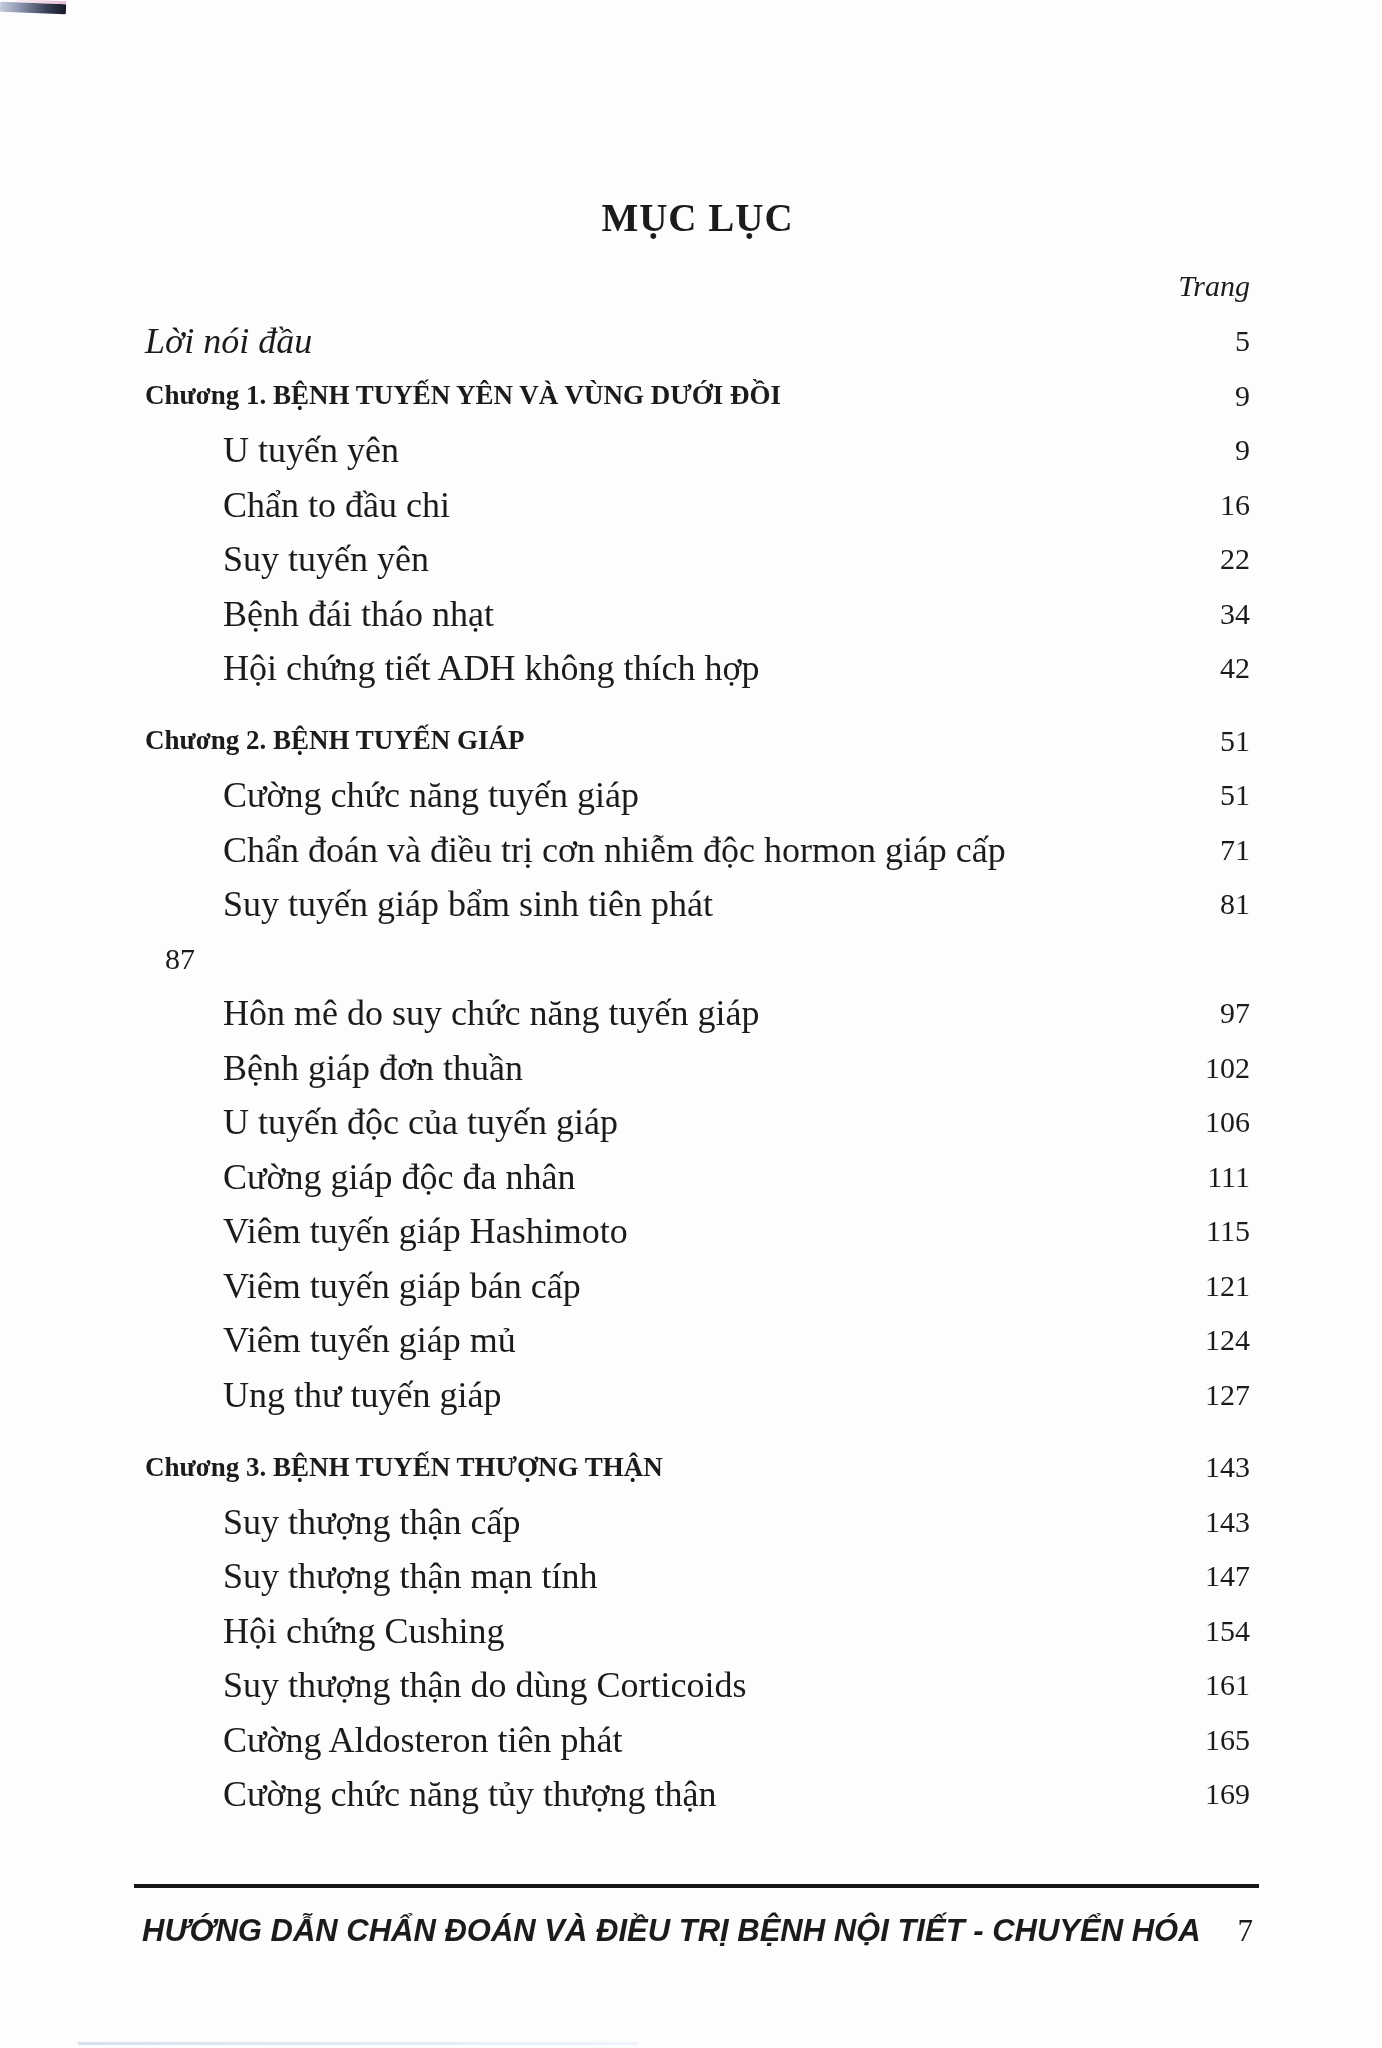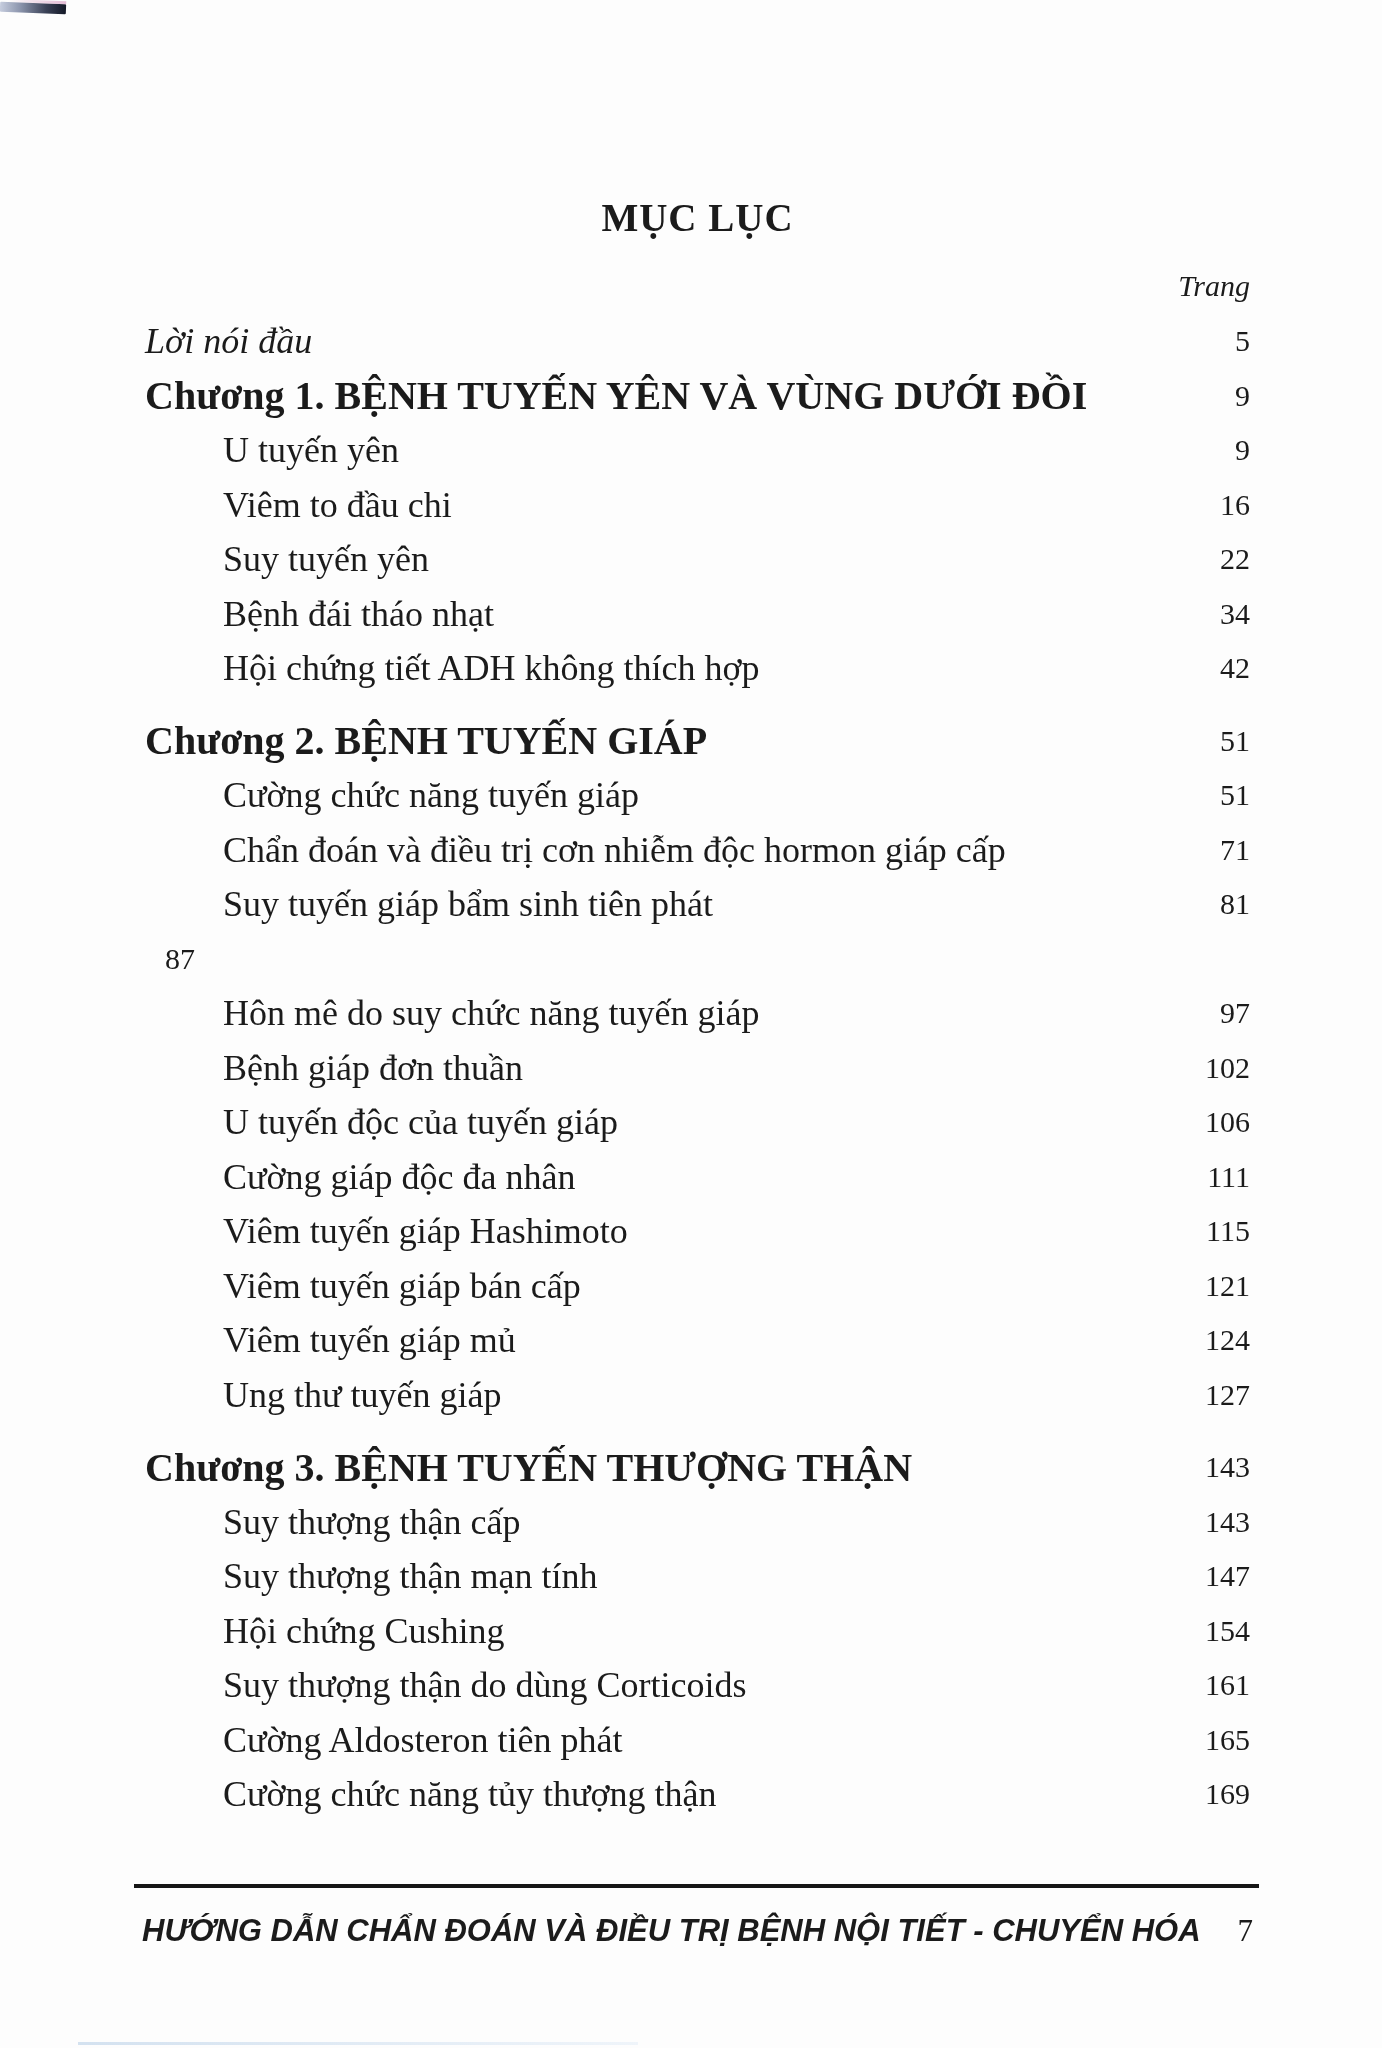--- a/index.html
+++ b/index.html
@@ -46,21 +46,21 @@
   .toc { margin-top: 13px; }
   .toc-row {
     height: 54.5px;
     display: flex; justify-content: space-between; align-items: center;
   }
   .toc-row .label { white-space: nowrap; font-size: 36px; }
   .toc-row .pagenum { font-size: 30px; text-align: right; padding-left: 20px; }
   .toc-row.preface .label { font-style: italic; }
   .toc-row.chapter { margin-top: 18px; }
   .toc-row.preface + .toc-row.chapter { margin-top: 0; }
-  .toc-row.chapter .label { font-weight: bold; font-size: 40px; }
+  .toc-row.chapter .label { font-weight: bold; font-size: 27px; }
   .toc-row.entry .label { padding-left: 78px; }
 
   .footer {
     position: absolute; left: 134px; top: 1884px; width: 1125px;
     border-top: 4px solid #161616;
   }
   .footer-inner {
     margin-top: 25px;
     display: flex; justify-content: space-between; align-items: baseline;
     font-family: "Liberation Sans", sans-serif;
@@ -89,21 +89,21 @@
   </div>
       <div class="toc-row chapter">
     <span class="label">Chương 1. BỆNH TUYẾN YÊN VÀ VÙNG DƯỚI ĐỒI</span>
     <span class="pagenum">9</span>
   </div>
       <div class="toc-row entry">
     <span class="label">U tuyến yên</span>
     <span class="pagenum">9</span>
   </div>
       <div class="toc-row entry">
-    <span class="label">Viêm to đầu chi</span>
+    <span class="label">Chẩn to đầu chi</span>
     <span class="pagenum">16</span>
   </div>
       <div class="toc-row entry">
     <span class="label">Suy tuyến yên</span>
     <span class="pagenum">22</span>
   </div>
       <div class="toc-row entry">
     <span class="label">Bệnh đái tháo nhạt</span>
     <span class="pagenum">34</span>
   </div>

